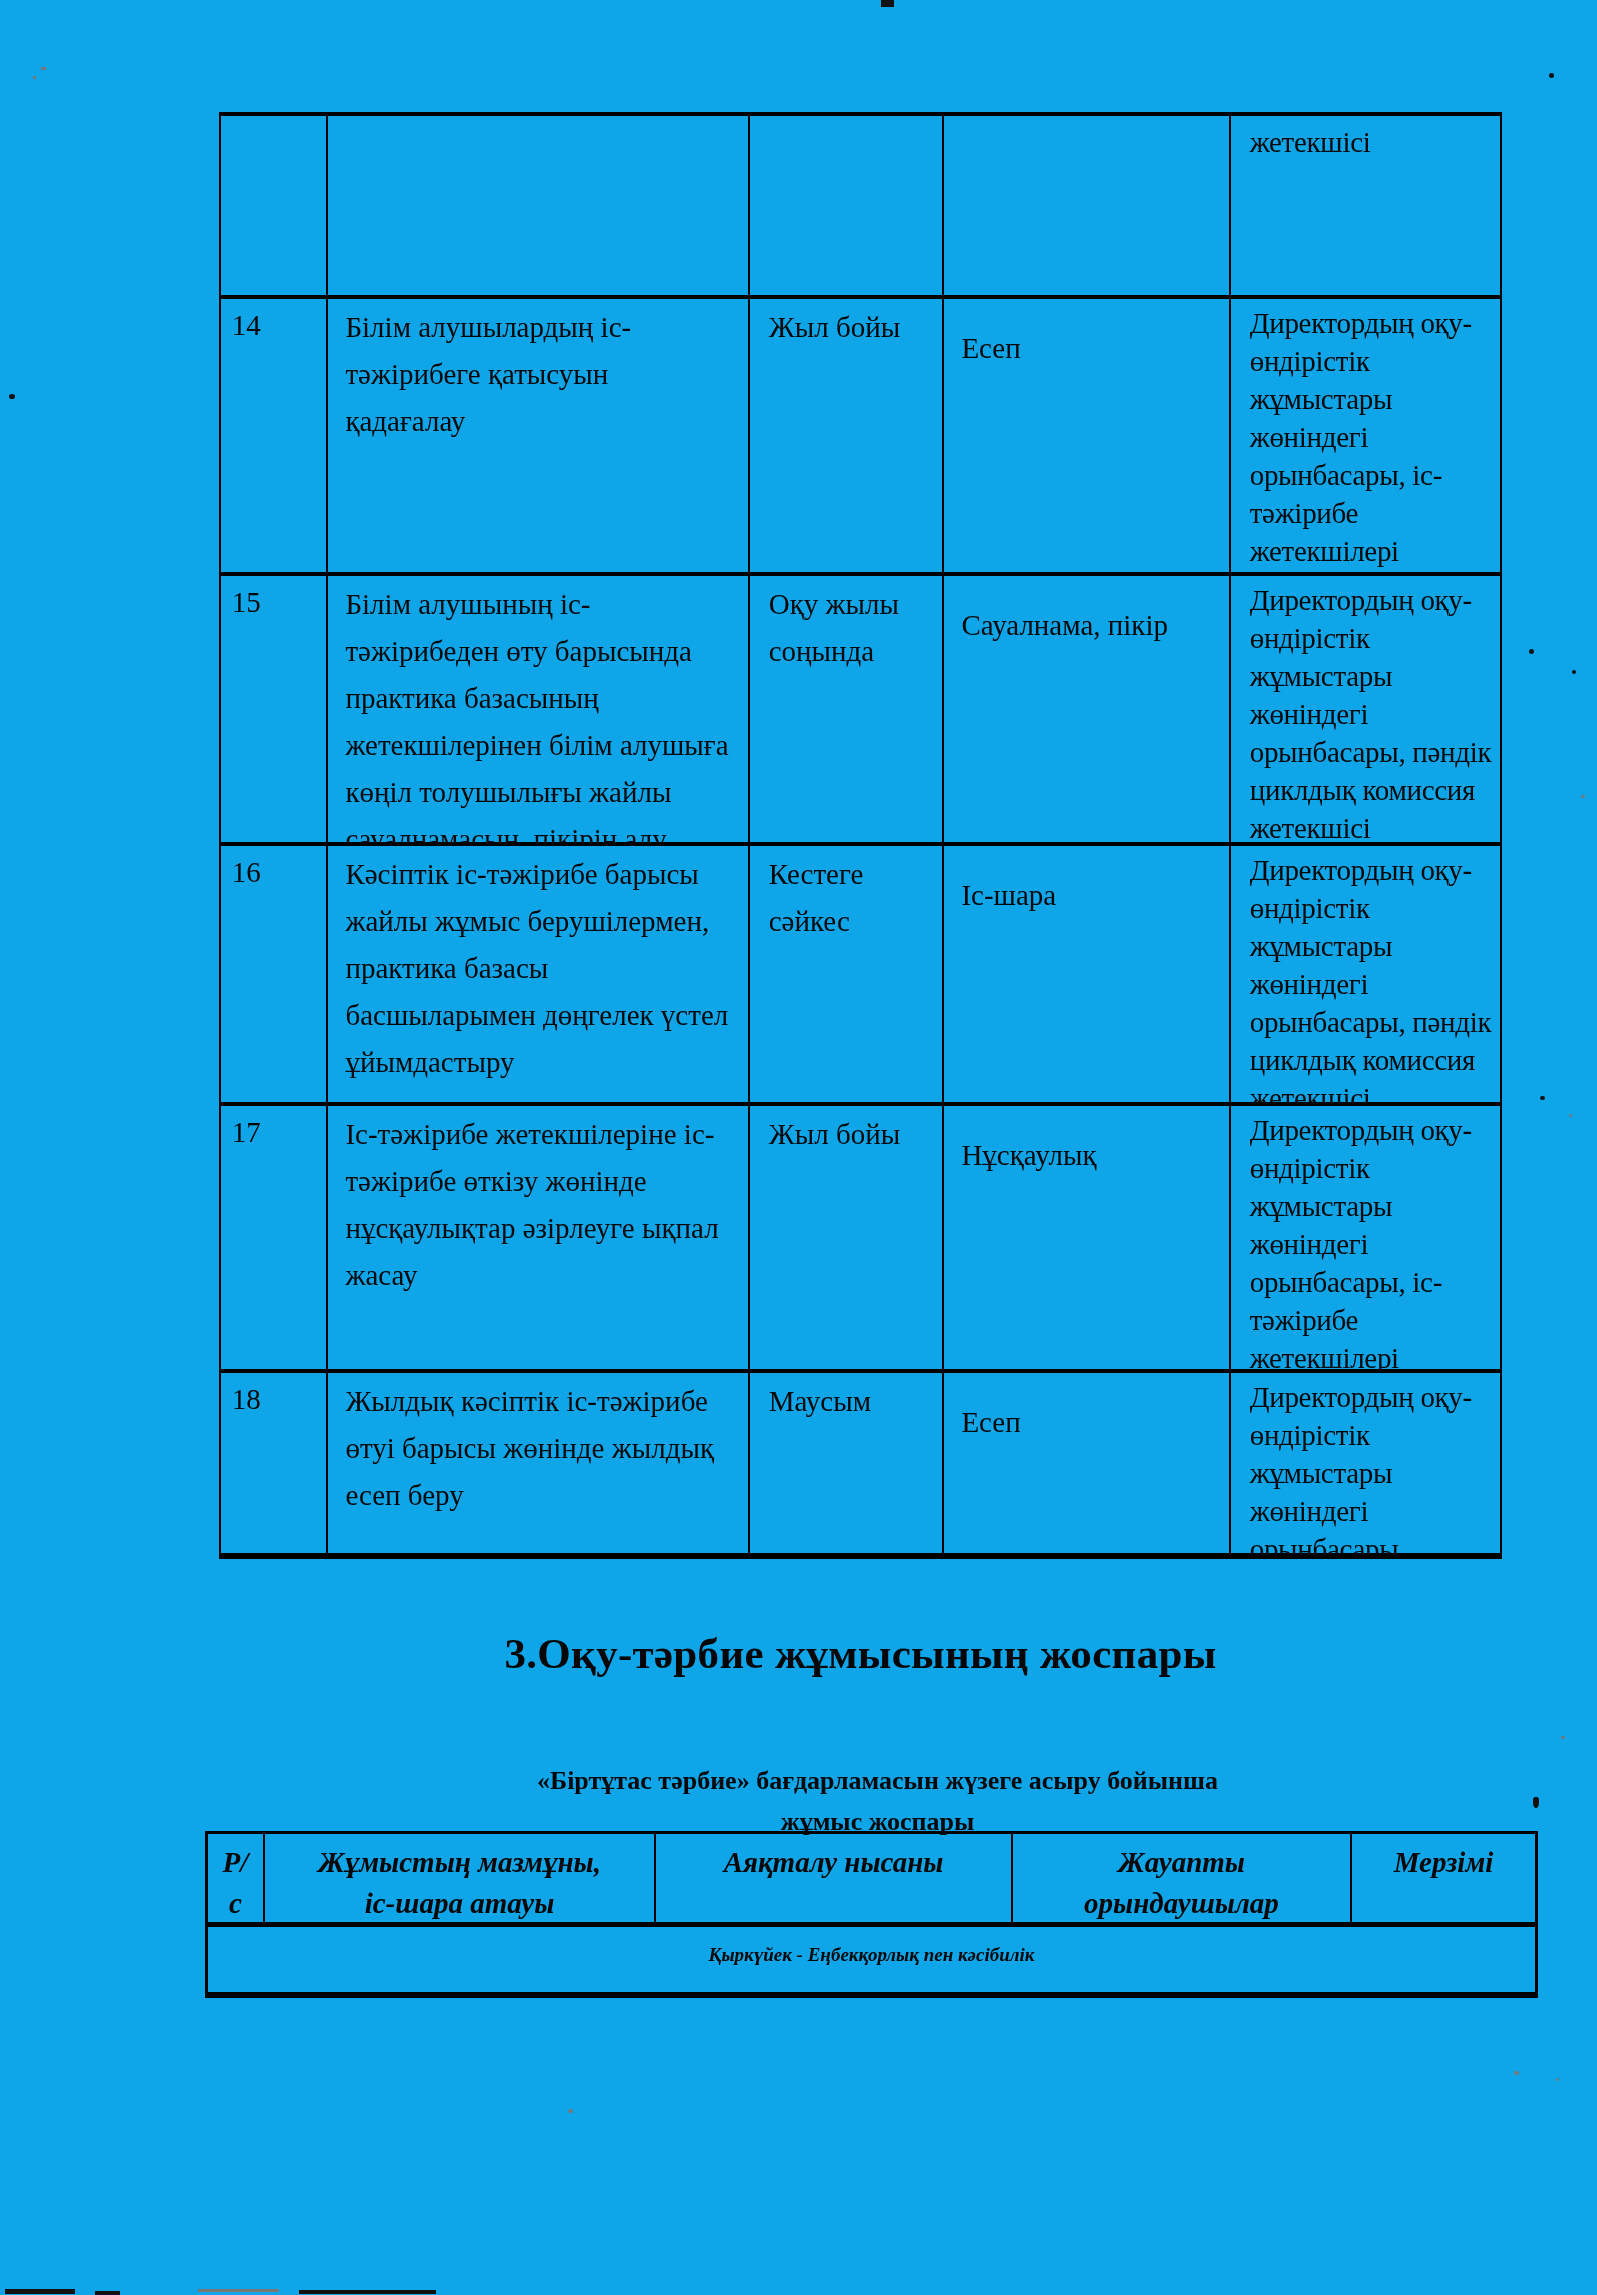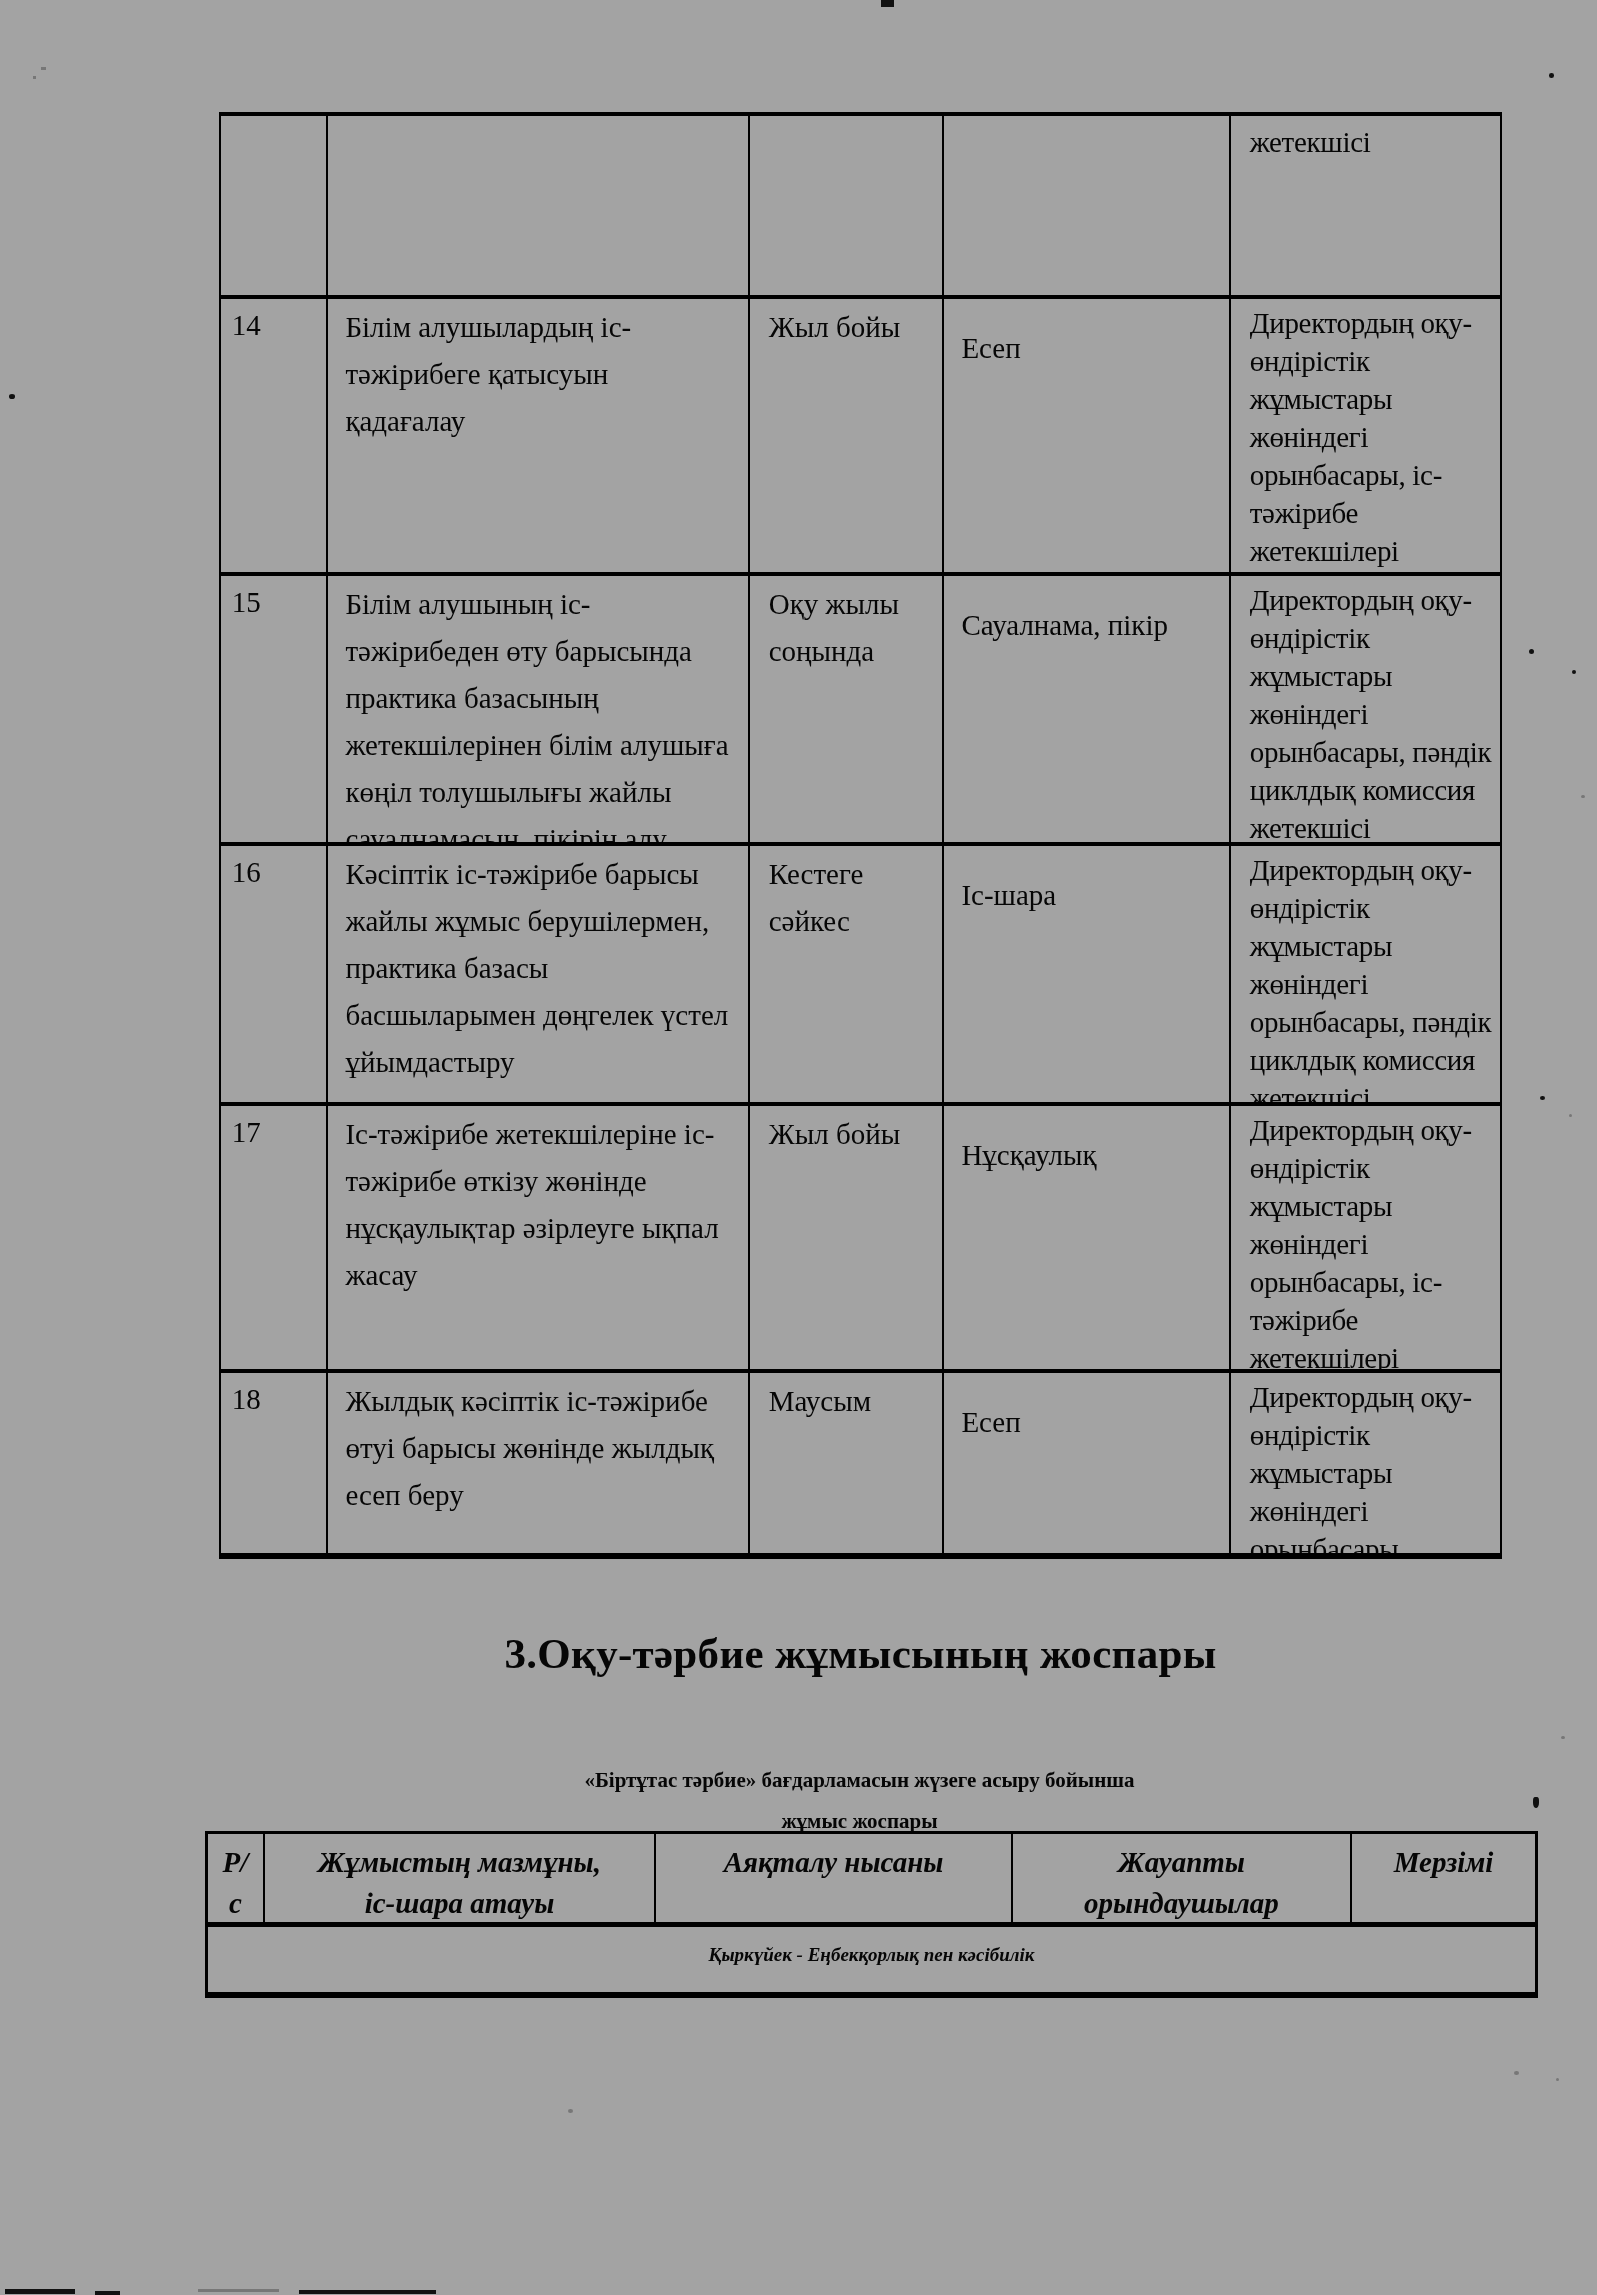--- a/index.html
+++ b/index.html
@@ -1,19 +1,19 @@
 <!DOCTYPE html>
 <html style="font-size:10.7px"><head>
 <meta charset="utf-8">
 <style>
   html,body{margin:0;padding:0;background:#e8e8e8;}
   .page{
     position:relative;
     width:1597px;height:2295px;
-    background:#a3a3a3;
+    background:#0ea5e9;
     font-family:"Liberation Serif","DejaVu Serif",serif;
     color:#060606;
     overflow:hidden;
   }
   
   .t1{
     position:absolute;left:219px;top:112px;
     width:1283px;height:1447px;
     box-sizing:border-box;
     border:2.7px solid #000;
@@ -41,23 +41,23 @@
   .cell.resp{padding:5.3px 1.3px 0 18.7px;line-height:38px;letter-spacing:-0.3px;}
   .cell.resp.cont{padding-top:6.7px;}
   
   .h1{
     position:absolute;left:219px;top:1629px;width:1283px;
     text-align:center;
     font-size:43px;font-weight:bold;
     letter-spacing:0.3px;
   }
   .h2{
-    position:absolute;left:193px;top:1760px;width:1333px;
+    position:absolute;left:211px;top:1760px;width:1333px;
     text-align:center;
-    font-size:21px;font-weight:bold;
+    font-size:26px;font-weight:bold;
     line-height:41px;
     white-space:pre-line;
   }
   
   .t2{
     position:absolute;left:205px;top:1831px;
     width:1333px;height:167px;
     box-sizing:border-box;
     border:3.3px solid #000;
     border-bottom-width:6.7px;

